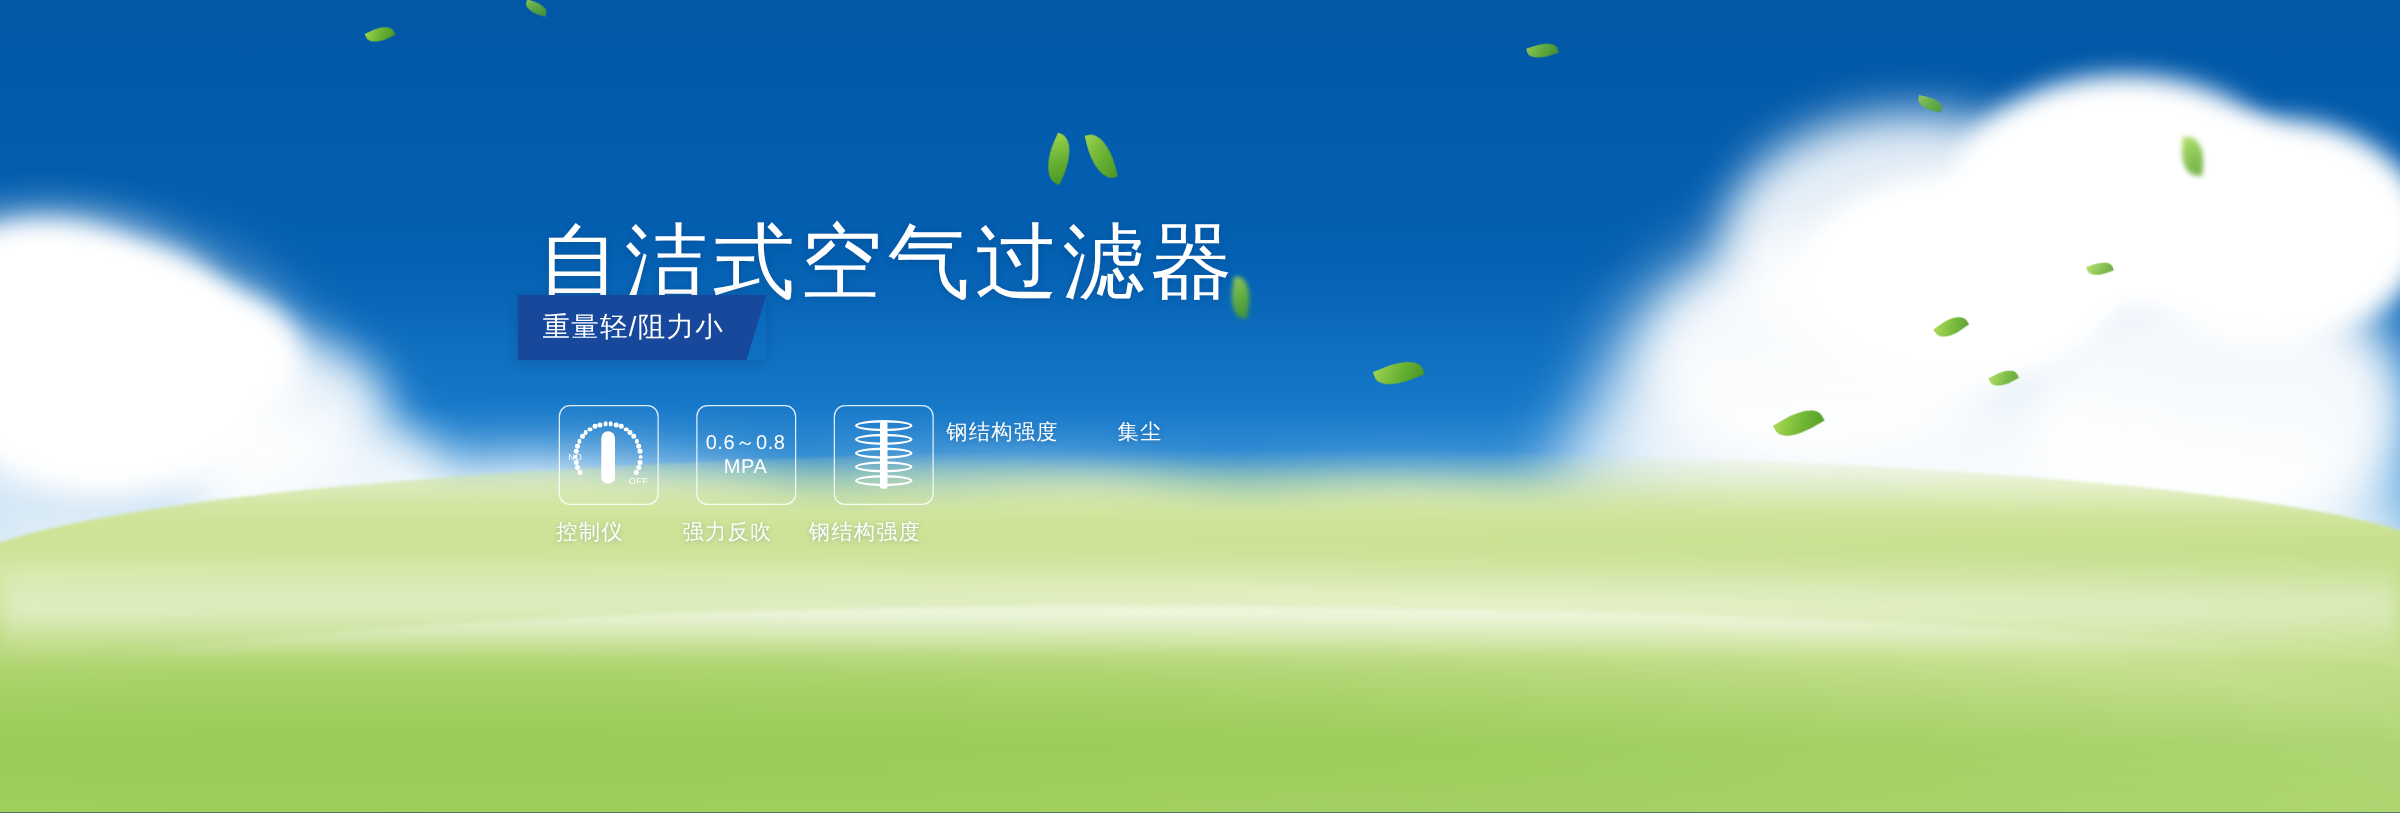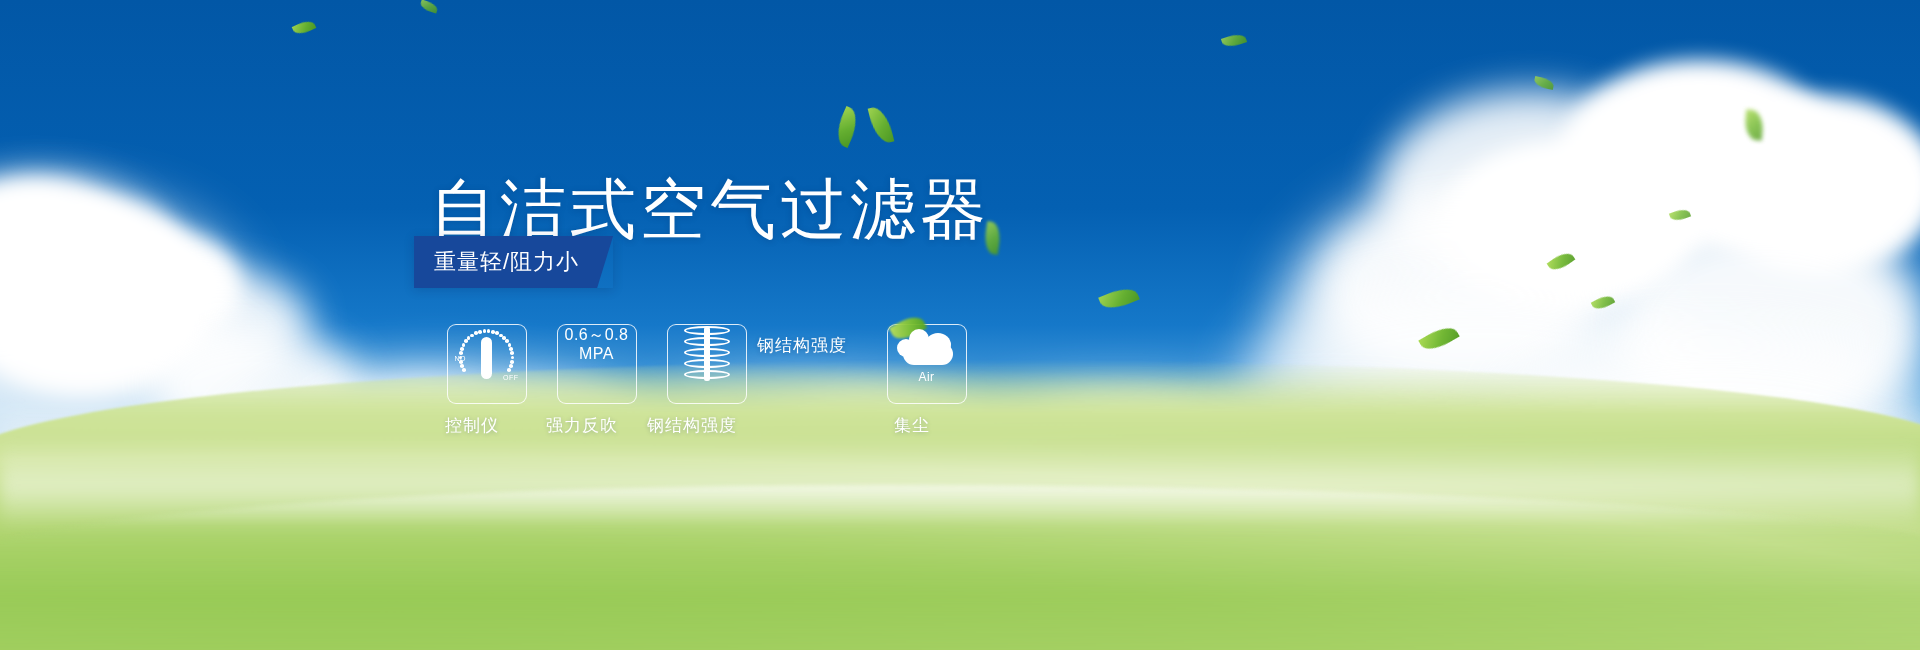--- a/index.html
+++ b/index.html
@@ -96,21 +96,21 @@
     clip-path:polygon(16px 0,100% 0,100% 100%,0 100%);
   }
   .features{
     position:absolute;left:432px;top:324px;
     display:flex;align-items:flex-start;gap:30px;
   }
   .feature{width:80px;display:flex;flex-direction:column;align-items:center;}
   .fbox{
     width:80px;height:80px;border:1px solid rgba(255,255,255,.85);
     border-radius:9px;position:relative;
-    display:flex;justify-content:center;
+    display:flex;align-items:center;justify-content:center;
     background:rgba(255,255,255,.02);
     margin-left:29px;
   }
   .ftext{
     color:#fff;font-size:16px;line-height:19px;text-align:center;
     letter-spacing:.5px;
   }
   .flabel{
     margin-top:10px;color:#ffffff;font-size:17px;
     white-space:nowrap;letter-spacing:1px;
@@ -294,28 +294,18 @@
           </div>
         </div>
         <div class="flabel">钢结构强度</div>
       </div>
 
       <div class="feature">
         <div class="flabel">钢结构强度</div>
       </div>
 
       <div class="feature">
-        <div class="fbox">
-          <div class="aircloud">
-            <div class="gleaf"></div>
-            <div class="puff" style="left:2px;top:14px;width:18px;height:18px;"></div>
-            <div class="puff" style="left:14px;top:4px;width:20px;height:20px;"></div>
-            <div class="puff" style="left:30px;top:8px;width:26px;height:24px;"></div>
-            <div class="body"></div>
-            <div class="airtxt">Air</div>
-          </div>
-        </div>
         <div class="flabel">集尘</div>
       </div>
 
     </div>
   </div>
 </div>
 
 </body></html>

